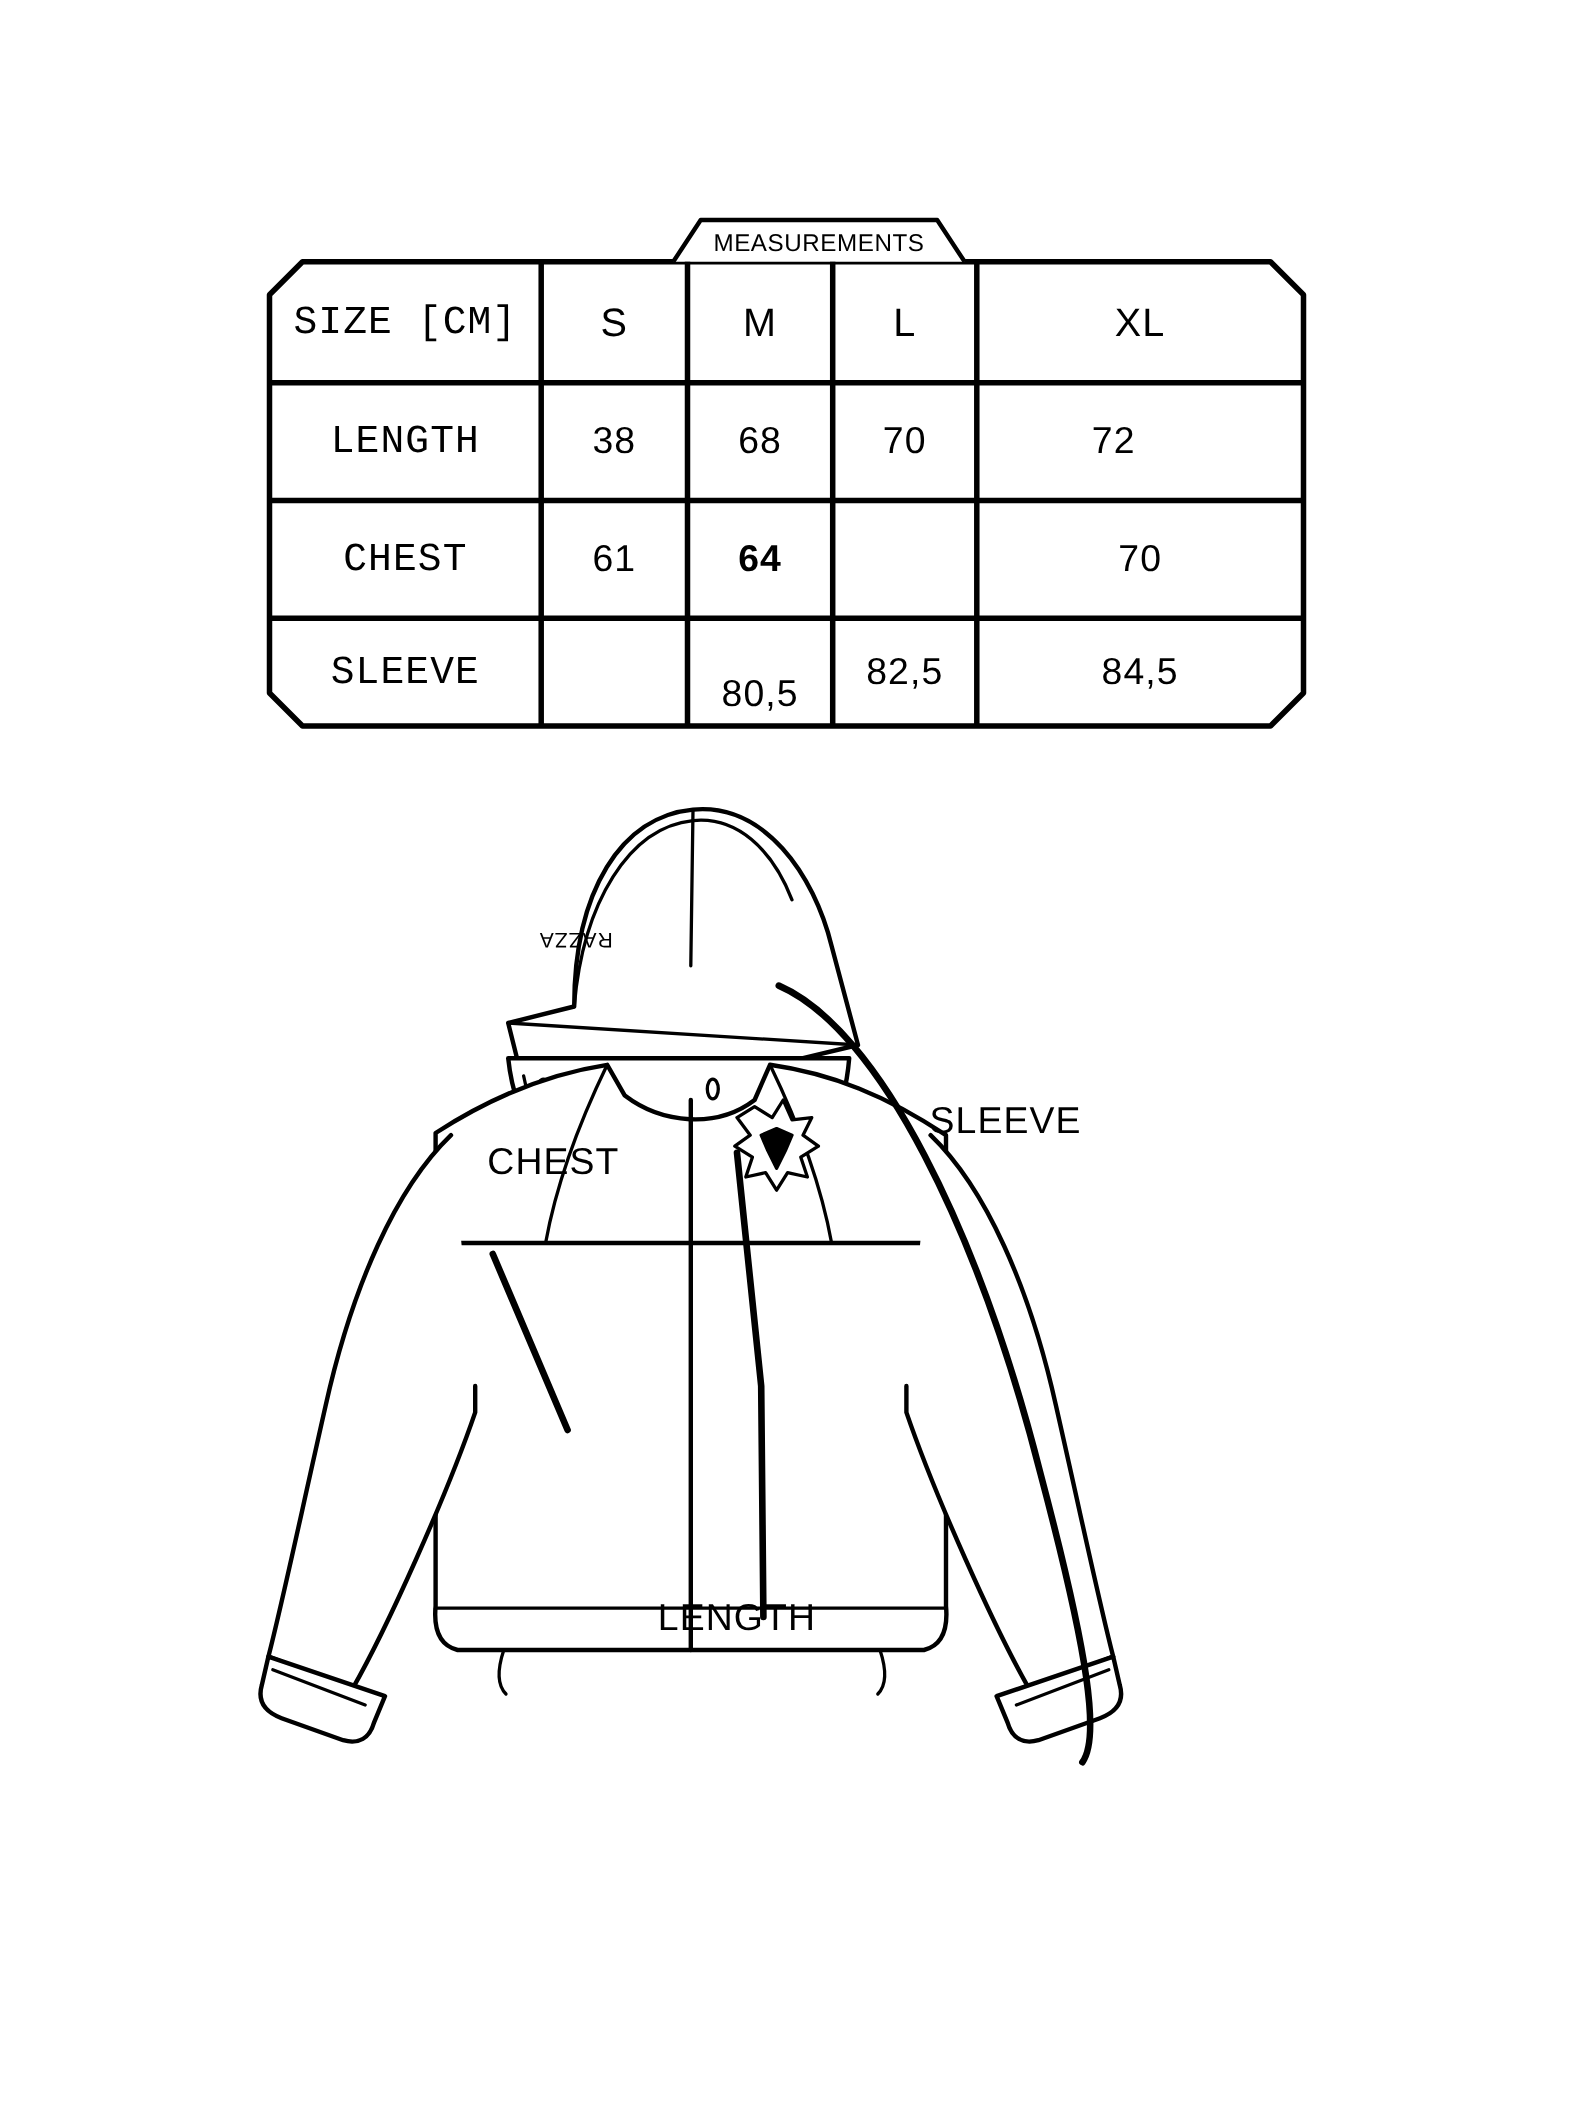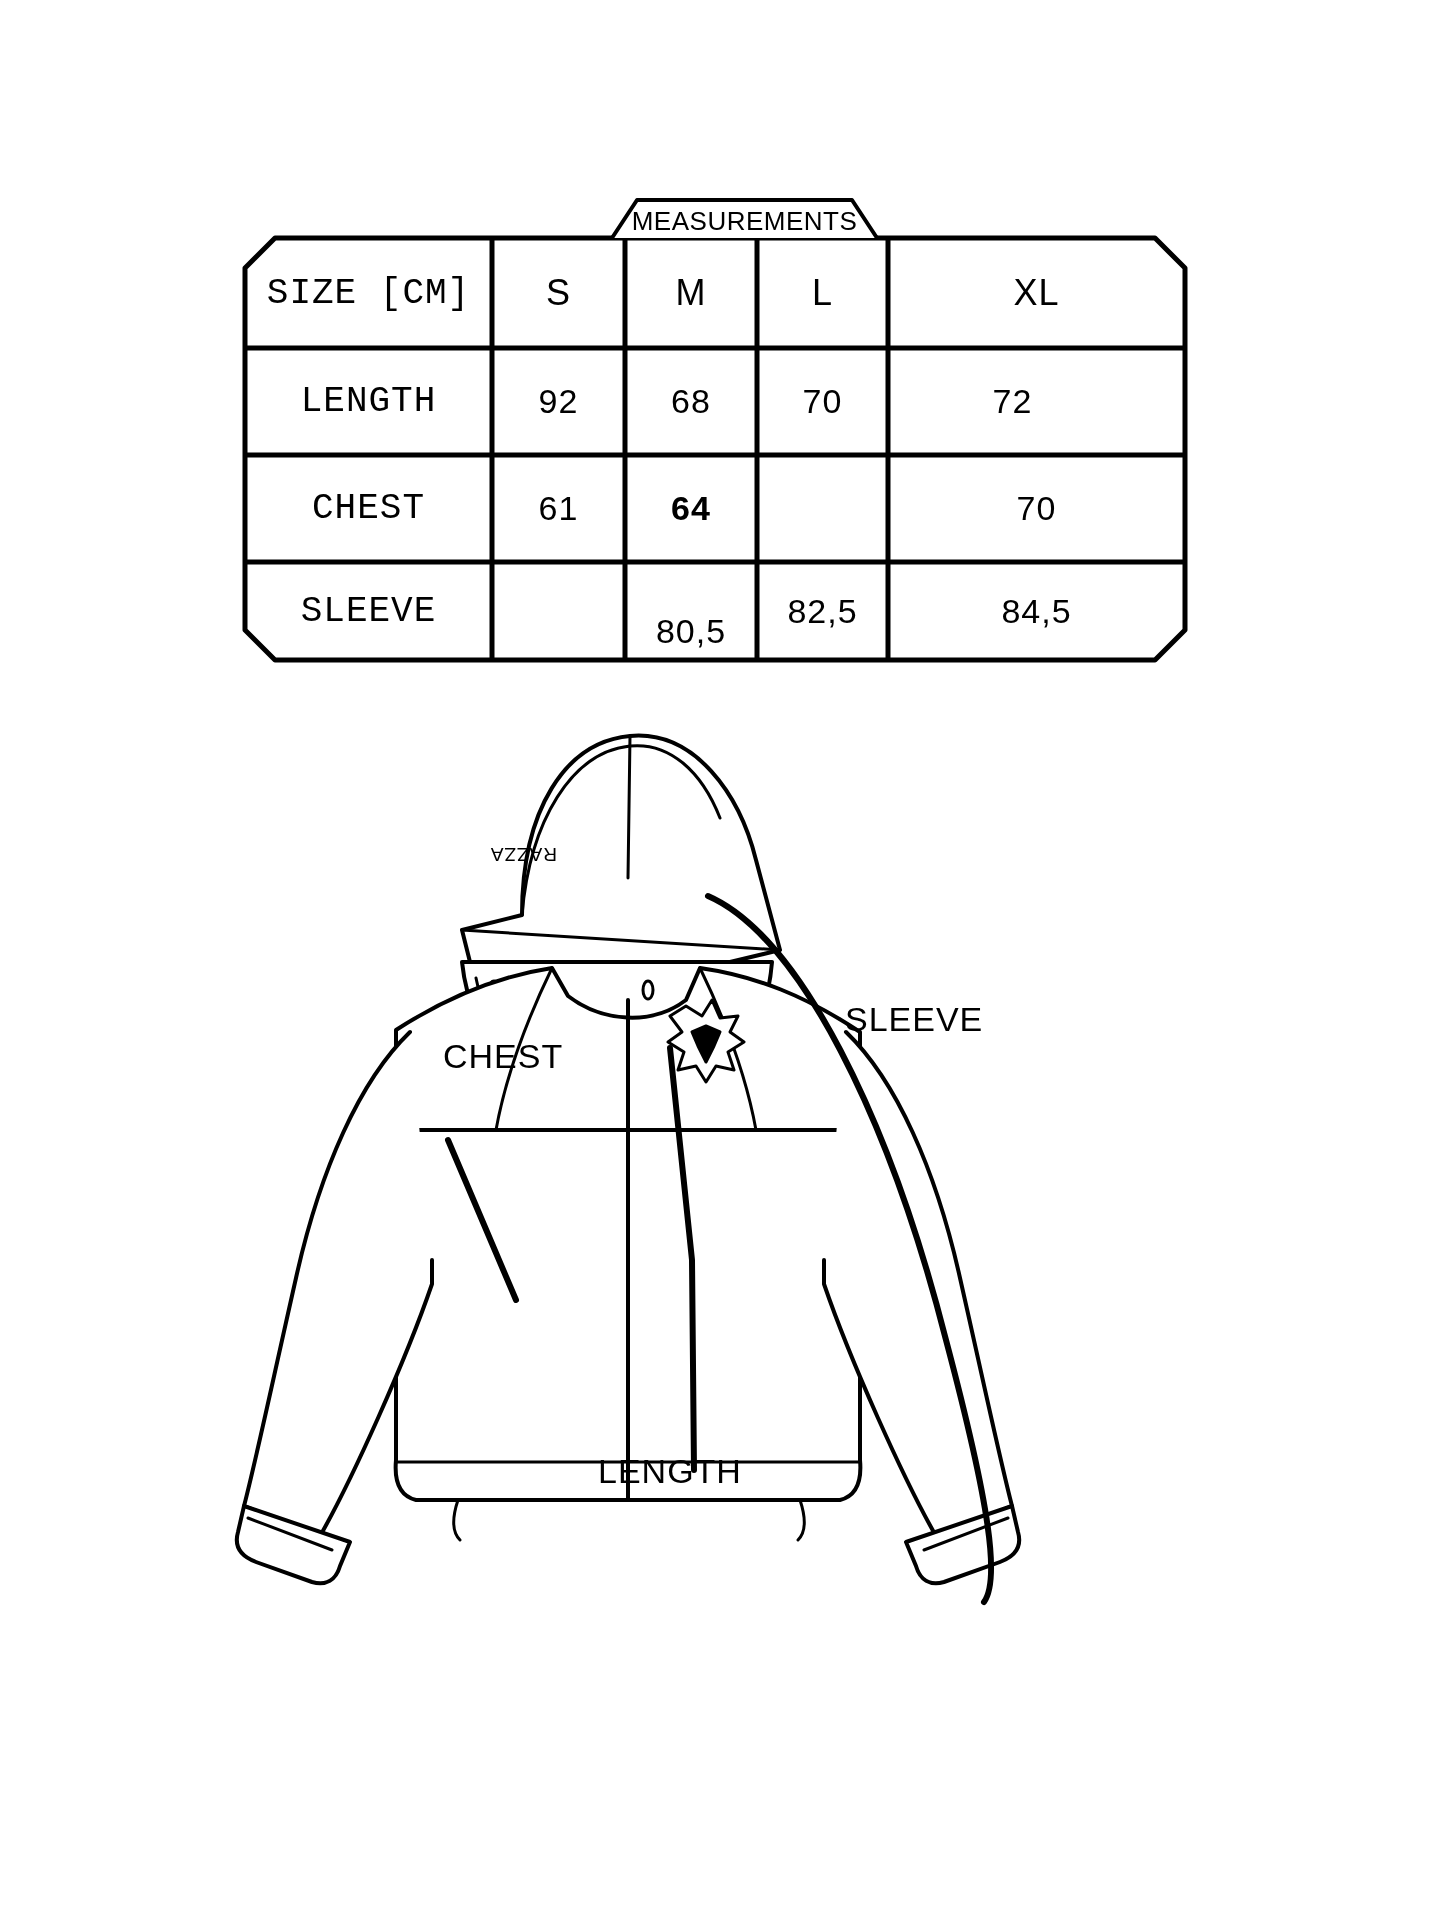--- a/index.html
+++ b/index.html
@@ -33,21 +33,21 @@
   .tbl-label {
     position: absolute;
     display: flex;
     align-items: center;
     justify-content: center;
     text-align: center;
     letter-spacing: 1px;
     white-space: nowrap;
   }
   .tag-text {
-    font-size: 26px;
+    font-size: 22px;
     letter-spacing: 0.5px;
   }
   .row-head {
     font-size: 36px;
     font-family: Liberation Mono, monospace;
   }
   .col-head {
     font-size: 36px;
   }
   .cell-val {
@@ -99,21 +99,21 @@
 
   <div class="tbl-label tag-text" style="left:367px; top:14px; width:265px; height:34px;">MEASUREMENTS</div>
 
   <div class="tbl-label row-head" style="left:0px; top:48px; width:247px; height:110px;">SIZE [CM]</div>
   <div class="tbl-label col-head" style="left:247px; top:48px; width:133px; height:110px;">S</div>
   <div class="tbl-label col-head" style="left:380px; top:48px; width:132px; height:110px;">M</div>
   <div class="tbl-label col-head" style="left:512px; top:48px; width:131px; height:110px;">L</div>
   <div class="tbl-label col-head" style="left:643px; top:48px; width:297px; height:110px;">XL</div>
 
   <div class="tbl-label row-head" style="left:0px; top:158px; width:247px; height:107px;">LENGTH</div>
-  <div class="tbl-label cell-val" style="left:247px; top:158px; width:133px; height:107px;">92</div>
+  <div class="tbl-label cell-val" style="left:247px; top:158px; width:133px; height:107px;">38</div>
   <div class="tbl-label cell-val" style="left:380px; top:158px; width:132px; height:107px;">68</div>
   <div class="tbl-label cell-val" style="left:512px; top:158px; width:131px; height:107px;">70</div>
   <div class="tbl-label cell-val" style="left:619px; top:158px; width:297px; height:107px;">72</div>
 
   <div class="tbl-label row-head" style="left:0px; top:265px; width:247px; height:107px;">CHEST</div>
   <div class="tbl-label cell-val" style="left:247px; top:265px; width:133px; height:107px;">61</div>
   <div class="tbl-label cell-val" style="left:380px; top:265px; width:132px; height:107px;font-weight:bold;">64</div>
   <div class="tbl-label cell-val" style="left:643px; top:265px; width:297px; height:107px;">70</div>
 
   <div class="tbl-label row-head" style="left:0px; top:372px; width:247px; height:98px;">SLEEVE</div>

